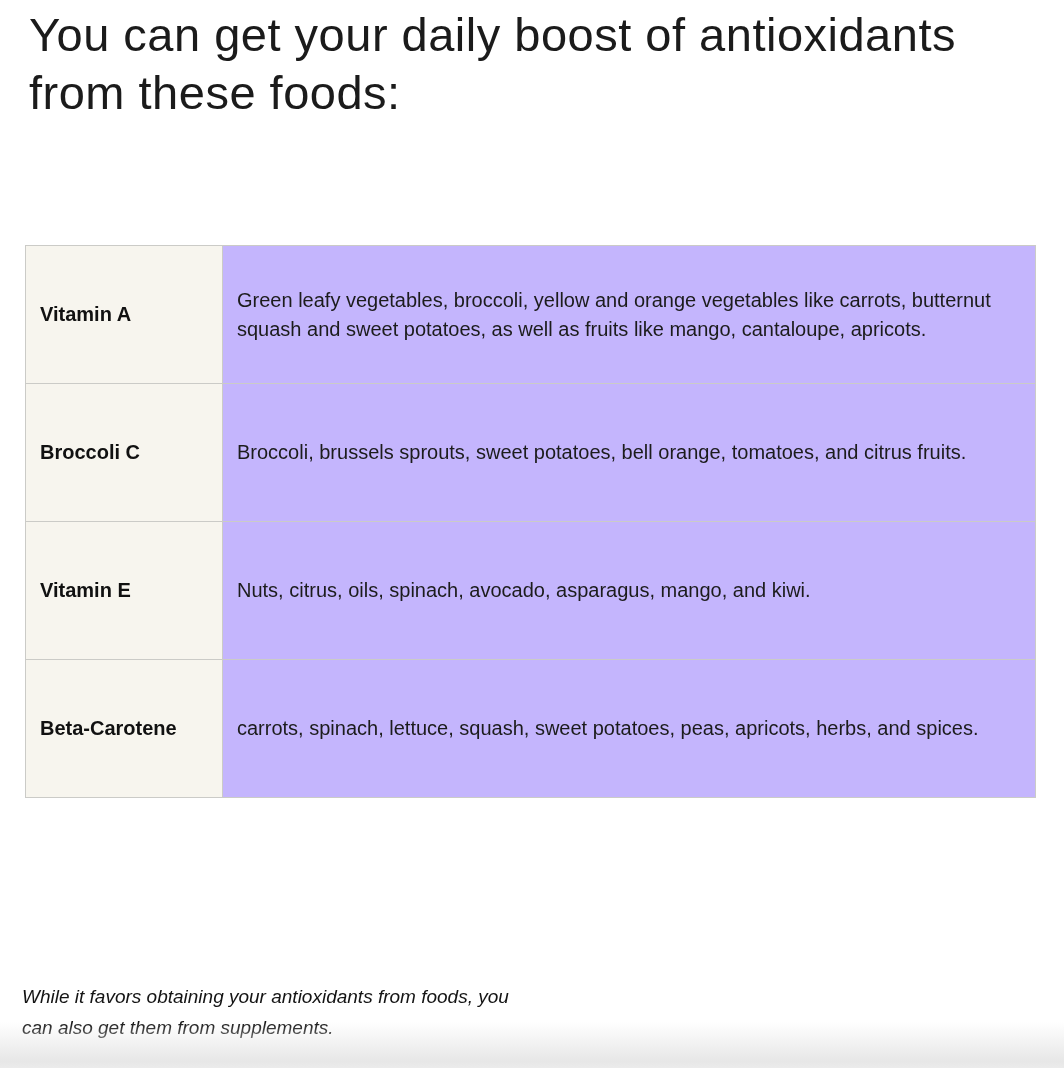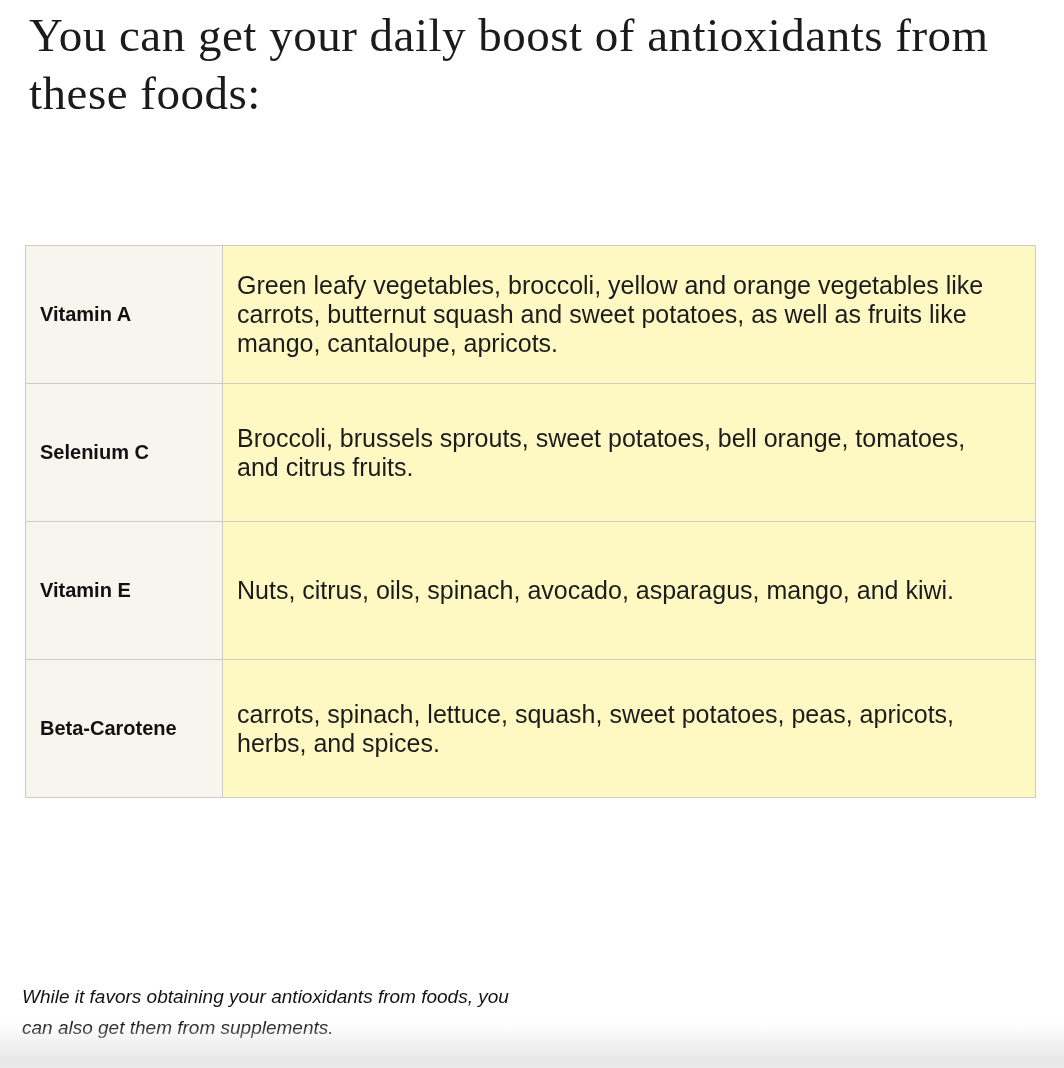--- a/index.html
+++ b/index.html
@@ -14,21 +14,21 @@
     position: relative;
     width: 1064px;
     height: 1068px;
     background: #ffffff;
   }
   .heading {
     position: absolute;
     left: 29px;
     top: 6px;
     width: 980px;
-    font-family: Liberation Serif, serif;
+    font-family: Liberation Sans, sans-serif;
     font-size: 47px;
     font-weight: 400;
     line-height: 58px;
     letter-spacing: 0.5px;
     color: #1b1b1b;
   }
   .food-table {
     position: absolute;
     left: 25px;
     top: 245px;
@@ -44,24 +44,24 @@
   .label-cell {
     width: 197px;
     background: #f7f5ee;
     padding-left: 14px;
     padding-right: 10px;
     font-size: 20px;
     font-weight: 700;
     color: #111111;
   }
   .foods-cell {
-    background: #fef9c3;
+    background: #c4b5fd;
     padding-left: 14px;
     padding-right: 26px;
-    font-size: 25px;
+    font-size: 20px;
     line-height: 29px;
     color: #1c1c1c;
   }
   .footnote {
     position: absolute;
     left: 22px;
     top: 981px;
     max-width: 500px;
     font-size: 19px;
     font-style: italic;
@@ -85,21 +85,21 @@
 
   <h1 class="heading">You can get your daily boost of antioxidants from these foods:</h1>
 
   <table class="food-table">
     <tbody>
       <tr>
         <td class="label-cell">Vitamin A</td>
         <td class="foods-cell">Green leafy vegetables, broccoli, yellow and orange vegetables like carrots, butternut squash and sweet potatoes, as well as fruits like mango, cantaloupe, apricots.</td>
       </tr>
       <tr>
-        <td class="label-cell">Selenium C</td>
+        <td class="label-cell">Broccoli C</td>
         <td class="foods-cell">Broccoli, brussels sprouts, sweet potatoes, bell orange, tomatoes, and citrus fruits.</td>
       </tr>
       <tr>
         <td class="label-cell">Vitamin E</td>
         <td class="foods-cell">Nuts, citrus, oils, spinach, avocado, asparagus, mango, and kiwi.</td>
       </tr>
       <tr>
         <td class="label-cell">Beta-Carotene</td>
         <td class="foods-cell">carrots, spinach, lettuce, squash, sweet potatoes, peas, apricots, herbs, and spices.</td>
       </tr>

